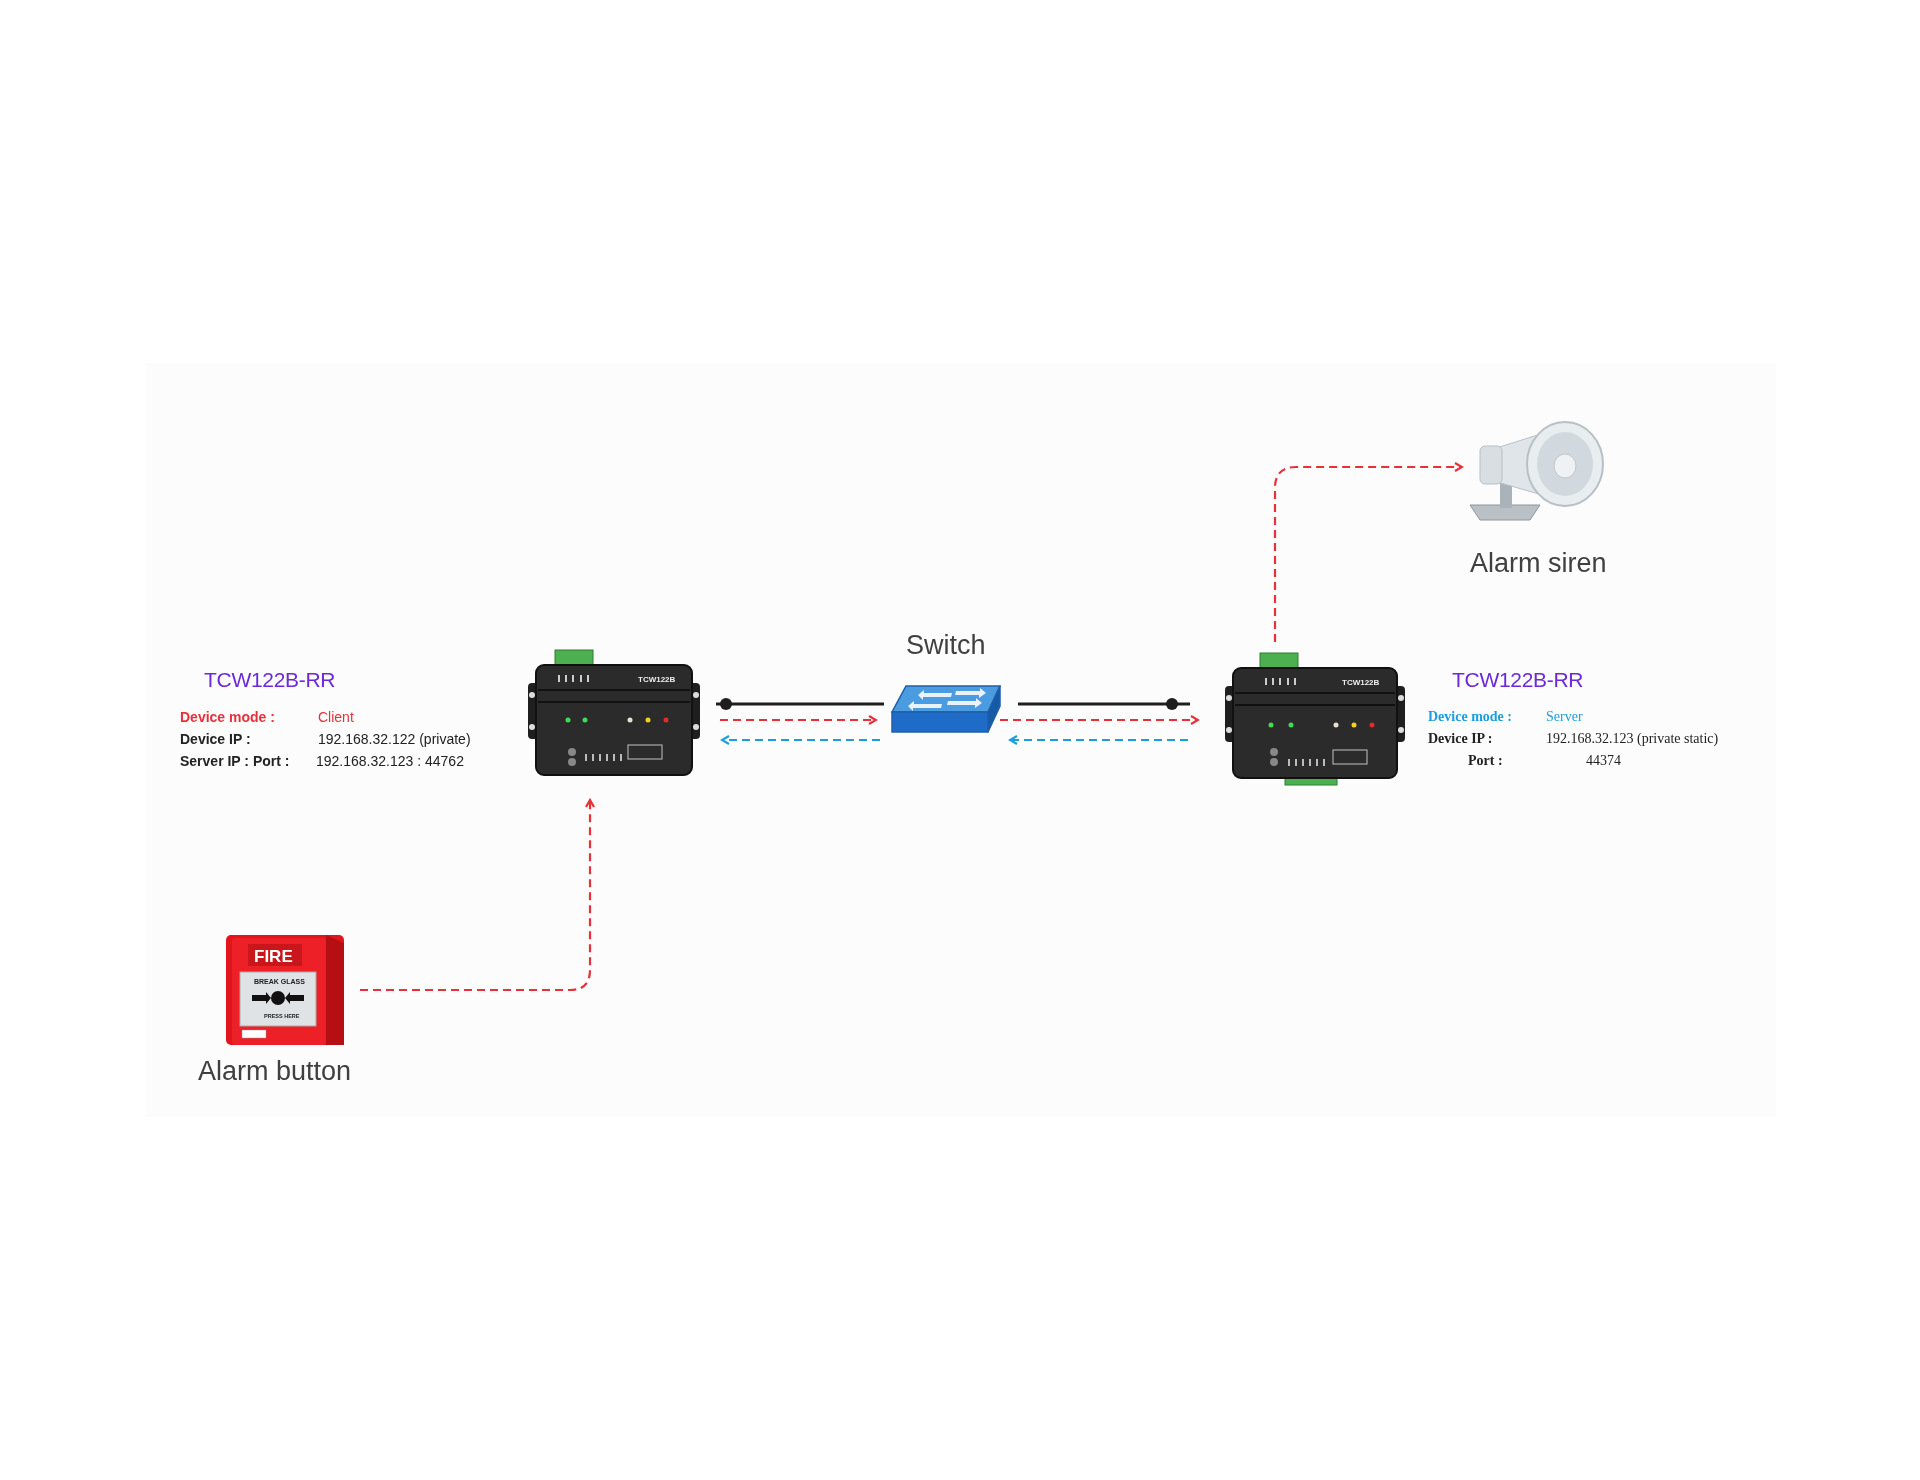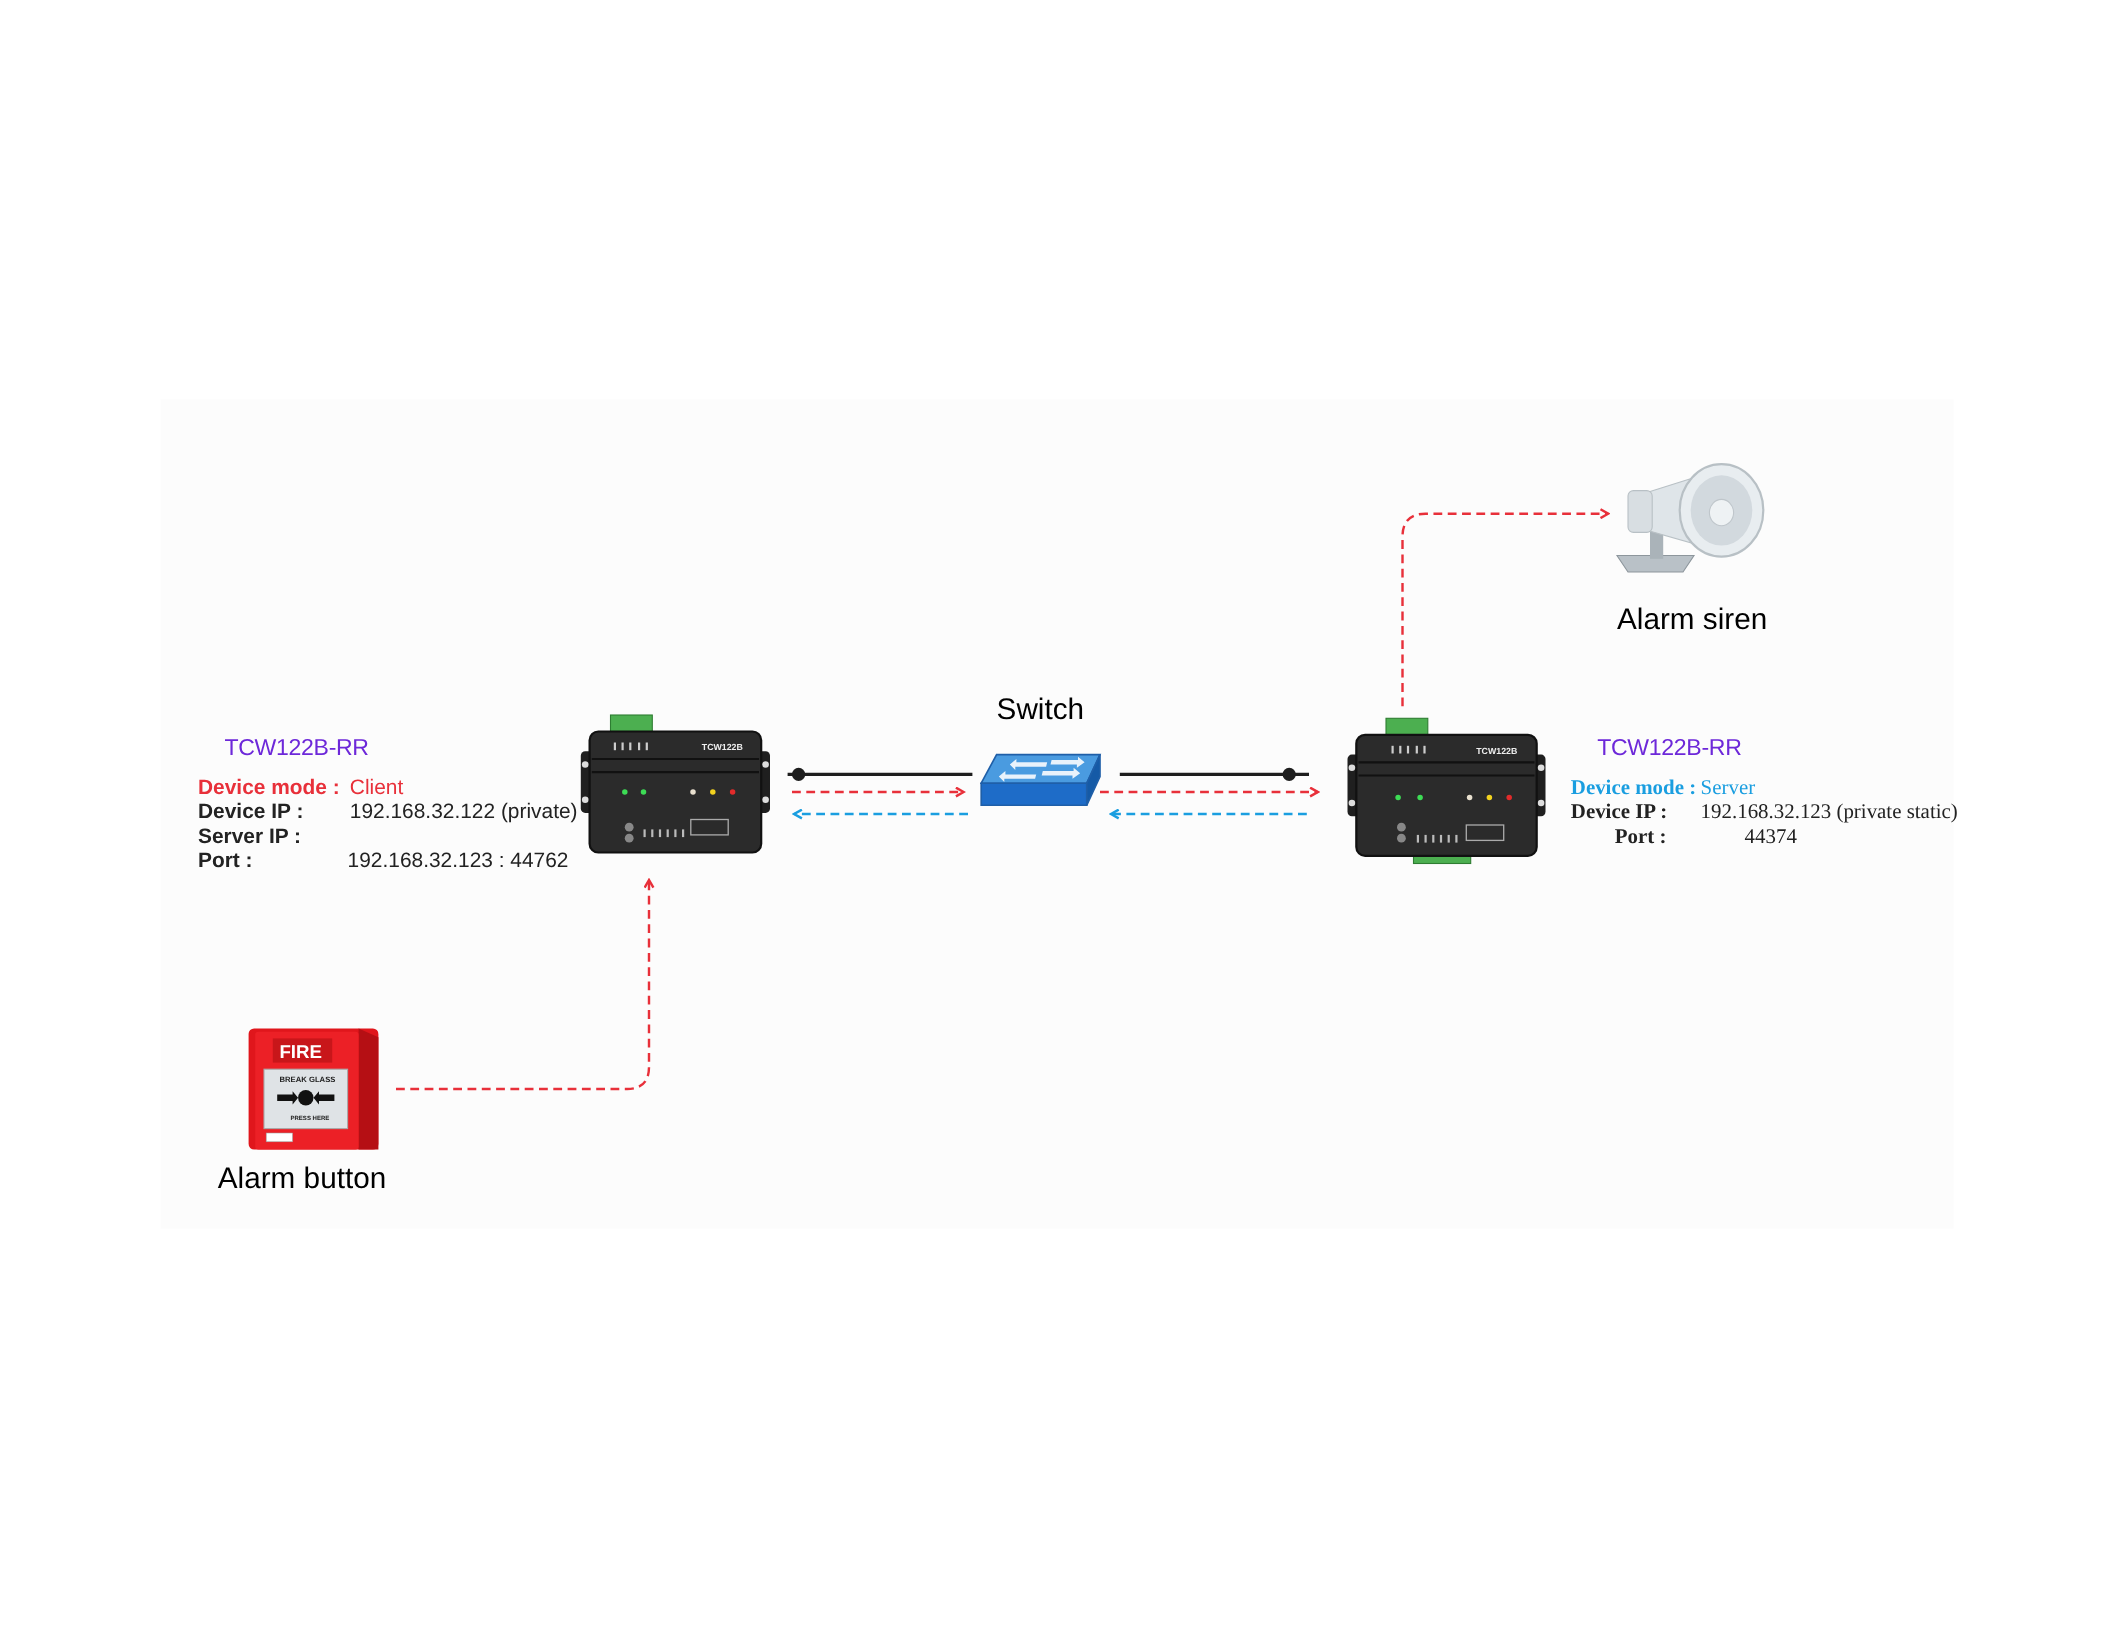--- a/index.html
+++ b/index.html
@@ -1,26 +1,26 @@
 <!DOCTYPE html>
 <html><head>
 <meta charset="utf-8">
 <style>
   html, body { margin:0; padding:0; }
   body { width:1920px; height:1480px; background:#ffffff; position:relative; overflow:hidden;
          font-family: "Liberation Sans", sans-serif; color:#222; }
   #panel { position:absolute; left:146px; top:363px; width:1630px; height:754px; background:#fcfcfc; }
   .abs { position:absolute; }
   .dev-title { font-weight:normal; font-size:21px; color:#6d28d9; letter-spacing:-0.3px;margin-left:24px; }
-  .info { font-size:19px; line-height:22px; }
+  .info { font-size:14px; line-height:22px; }
   .info .k { font-weight:bold; display:inline-block; }
   .info .v { display:inline-block; }
   .red { color:#e8303a; }
   .blue { color:#1a9ee0; }
-  .label-big { font-size:27px; color:#000000; }
+  .label-big { font-size:27px; color:#404040; }
   svg { position:absolute; left:0; top:0; }
 </style>
 </head>
 <body>
 
 <div id="panel"></div>
 
 <svg width="1920" height="1480">
   <defs>
     <marker id="arR" markerWidth="10" markerHeight="10" refX="8" refY="5" orient="auto" markerUnits="userSpaceOnUse">

